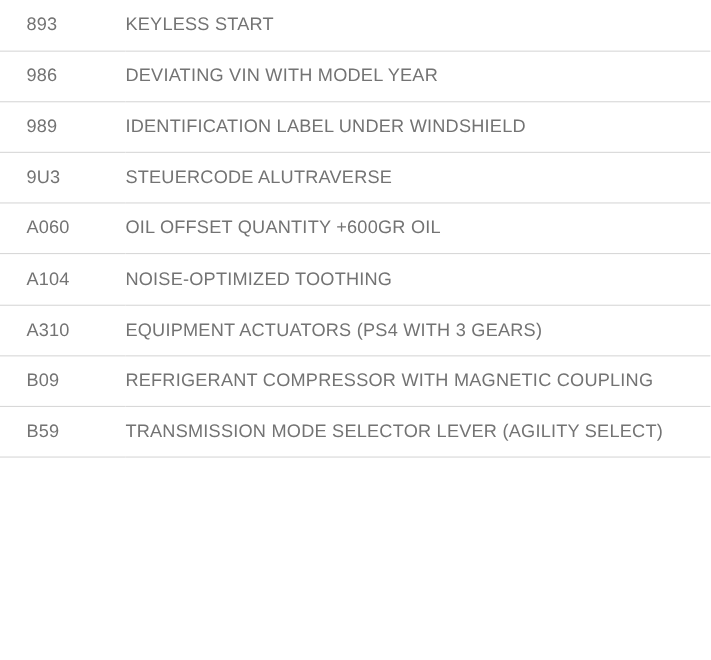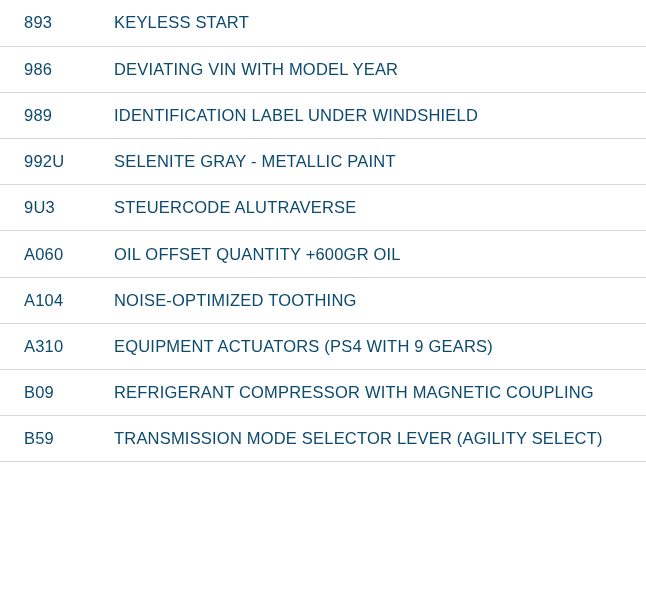--- a/index.html
+++ b/index.html
@@ -22,21 +22,21 @@
   .option-table tr {
     height: 46.2px;
   }
   .option-table td {
     border-bottom: 1px solid #d8d8d8;
     padding: 0;
     vertical-align: middle;
     font-size: 16.5px;
     font-weight: 400;
     letter-spacing: 0.2px;
-    color: #0c4a6e;
+    color: #737373;
     white-space: nowrap;
     overflow: hidden;
   }
   .col-code {
     width: 114px;
     padding-left: 24px !important;
     box-sizing: border-box;
   }
   .col-desc {
     padding-left: 0 !important;
@@ -53,38 +53,34 @@
     </tr>
     <tr>
       <td class="col-code">986</td>
       <td class="col-desc">DEVIATING VIN WITH MODEL YEAR</td>
     </tr>
     <tr>
       <td class="col-code">989</td>
       <td class="col-desc">IDENTIFICATION LABEL UNDER WINDSHIELD</td>
     </tr>
     <tr>
-      <td class="col-code">992U</td>
-      <td class="col-desc">SELENITE GRAY - METALLIC PAINT</td>
-    </tr>
-    <tr>
       <td class="col-code">9U3</td>
       <td class="col-desc">STEUERCODE ALUTRAVERSE</td>
     </tr>
     <tr>
       <td class="col-code">A060</td>
       <td class="col-desc">OIL OFFSET QUANTITY +600GR OIL</td>
     </tr>
     <tr>
       <td class="col-code">A104</td>
       <td class="col-desc">NOISE-OPTIMIZED TOOTHING</td>
     </tr>
     <tr>
       <td class="col-code">A310</td>
-      <td class="col-desc">EQUIPMENT ACTUATORS (PS4 WITH 9 GEARS)</td>
+      <td class="col-desc">EQUIPMENT ACTUATORS (PS4 WITH 3 GEARS)</td>
     </tr>
     <tr>
       <td class="col-code">B09</td>
       <td class="col-desc">REFRIGERANT COMPRESSOR WITH MAGNETIC COUPLING</td>
     </tr>
     <tr>
       <td class="col-code">B59</td>
       <td class="col-desc">TRANSMISSION MODE SELECTOR LEVER (AGILITY SELECT)</td>
     </tr>
   </tbody>

